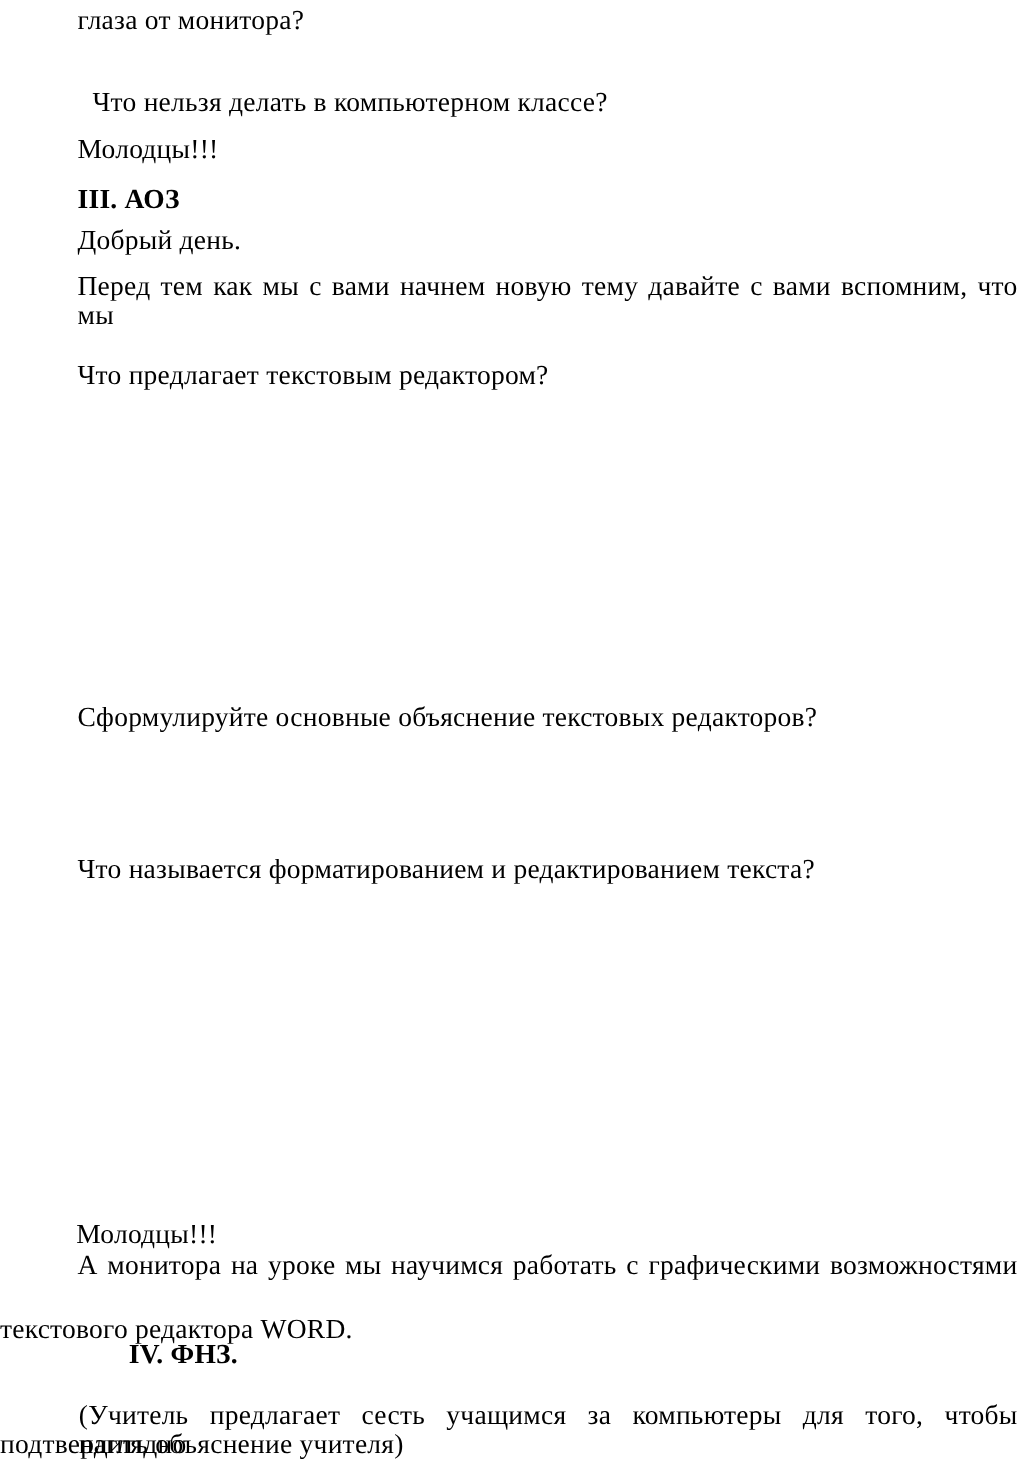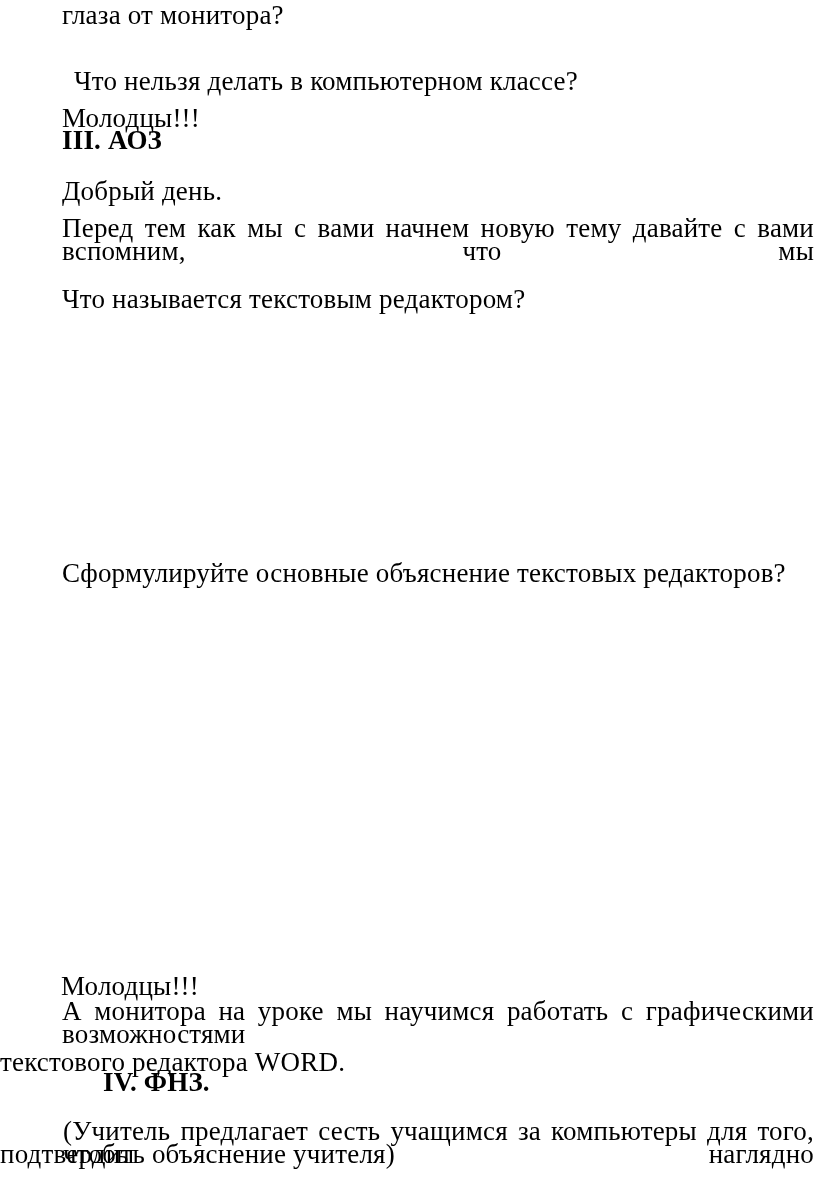--- a/index.html
+++ b/index.html
@@ -7,21 +7,21 @@
     padding: 0;
     background: #ffffff;
   }
   .page {
     position: relative;
     width: 816px;
     height: 1182px;
     background: #ffffff;
     overflow: hidden;
     font-family: "Liberation Serif", "DejaVu Serif", serif;
-    font-size: 27px;
+    font-size: 22px;
     line-height: 23px;
     color: #000000;
   }
   .line {
     position: absolute;
     white-space: nowrap;
     letter-spacing: 0.2px;
   }
   .line.justify {
     white-space: normal;
@@ -32,24 +32,25 @@
     font-weight: 700;
   }
 </style>
 </head>
 <body>
 
 <div class="page" id="page">
     <div class="line" style="top: 4px; left: 62px;">глаза от монитора?</div>
     <div class="line" style="top: 70px; left: 74px;">Что нельзя делать в компьютерном классе?</div>
     <div class="line" style="top: 107px; left: 62px;">Молодцы!!!</div>
-    <div class="line bold" style="top: 129px; left: 62px;">III. АОЗ</div>
+    <div class="line bold" style="top: 147px; left: 62px;">III. АОЗ</div>
     <div class="line" style="top: 180px; left: 62px; text-align: right;">Добрый день.</div>
     <div class="line justify" style="top: 217px; left: 62px; width: 752px;">Перед тем как мы с вами начнем новую тему давайте с вами вспомним, что мы</div>
-    <div class="line" style="top: 288px; left: 62px;">Что называется текстовым редактором?</div>
+    <div class="line" style="top: 288px; left: 62px;">Что предлагает текстовым редактором?</div>
     <div class="line" style="top: 562px; left: 62px;">Сформулируйте основные объяснение текстовых редакторов?</div>
+    <div class="line" style="top: 683px; left: 62px;">Что называется форматированием и редактированием текста?</div>
     <div class="line" style="top: 975px; left: 61px;">Молодцы!!!</div>
     <div class="line justify" style="top: 1000px; left: 62px; width: 752px;">А монитора на уроке мы научимся работать с графическими возможностями</div>
     <div class="line" style="top: 1023px; left: 0px; margin-top: 28px;">текстового редактора WORD.</div>
     <div class="line bold" style="top: 1071px; left: 63px; margin-left: 40px;">IV. ФНЗ.</div>
     <div class="line justify" style="top: 1108px; left: 63px; width: 751px; margin-top: 12px;">(Учитель предлагает сесть учащимся за компьютеры для того, чтобы наглядно</div>
     <div class="line" style="top: 1143px; left: 0px;">подтвердить объяснение учителя)</div>
   </div>
 
 </body></html>

